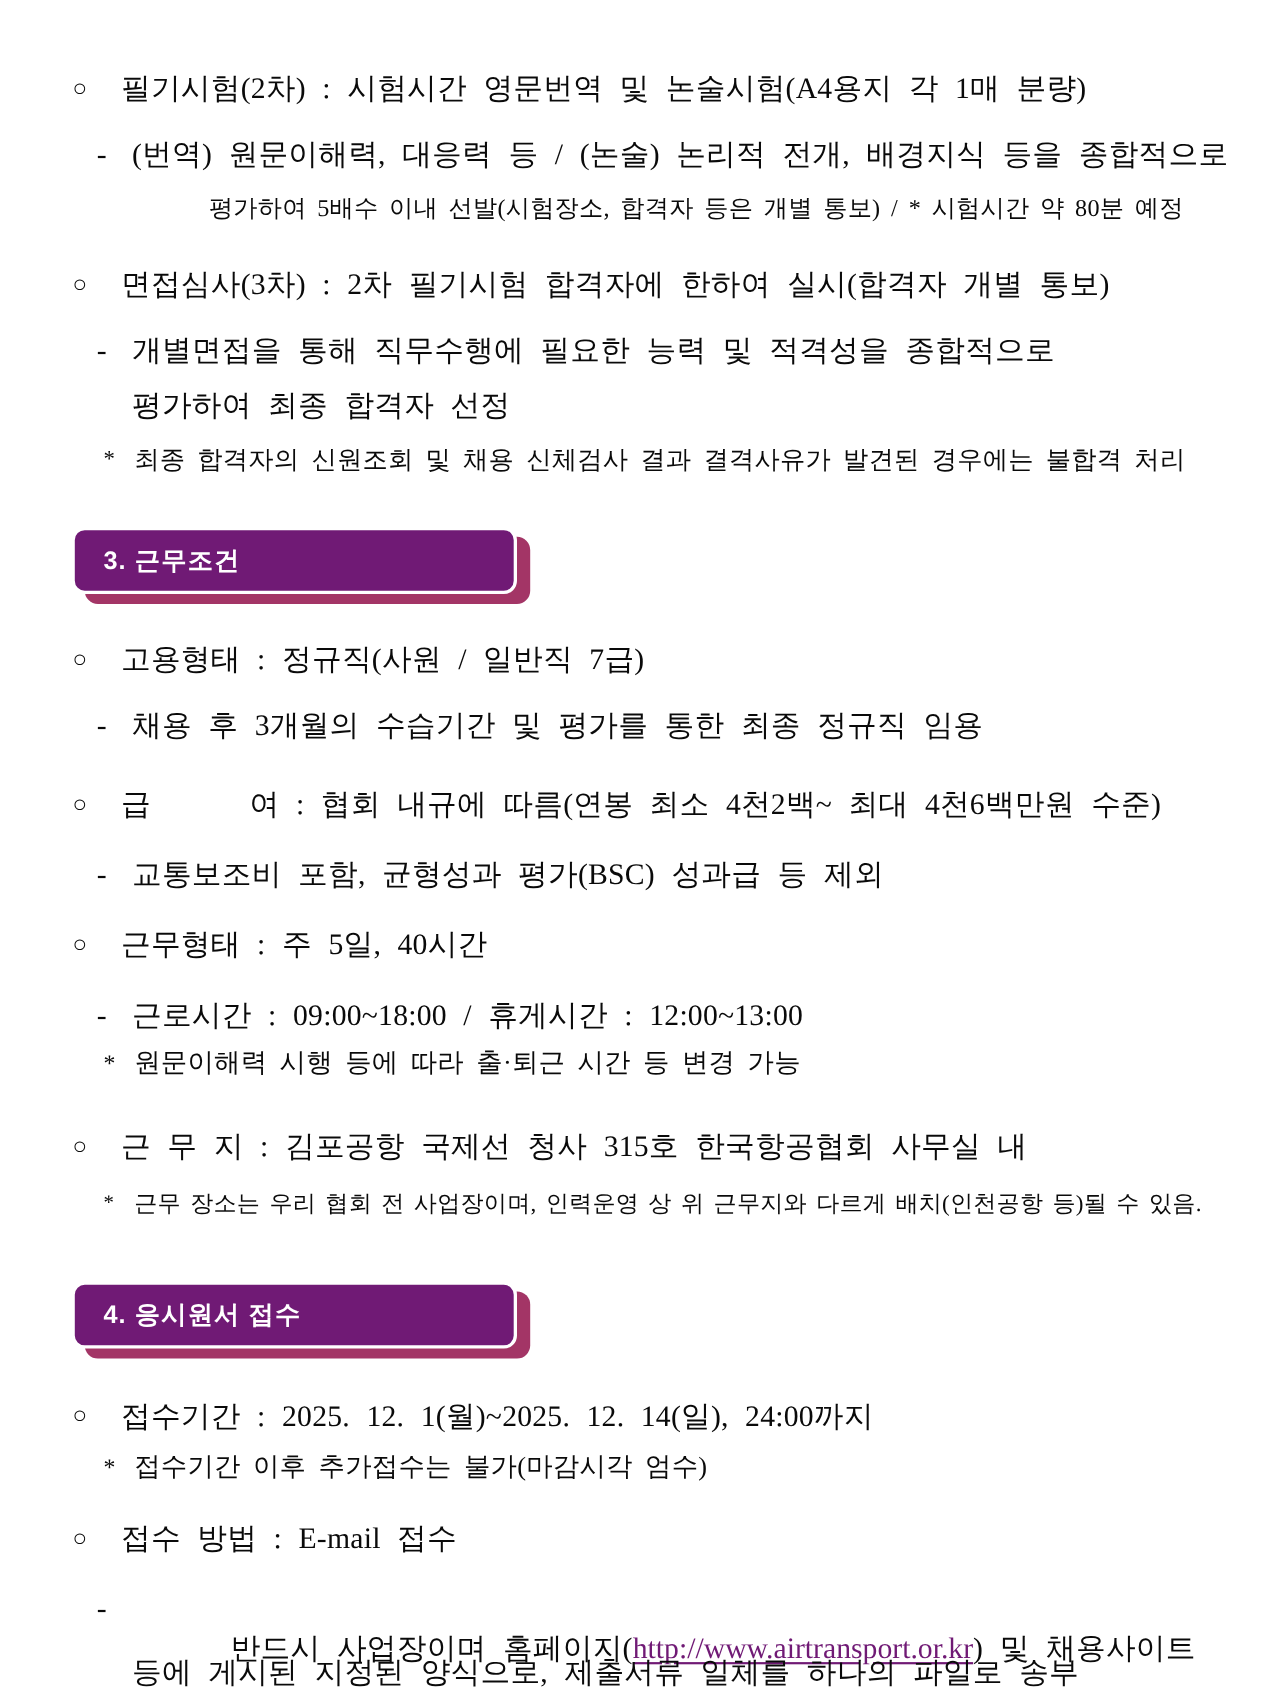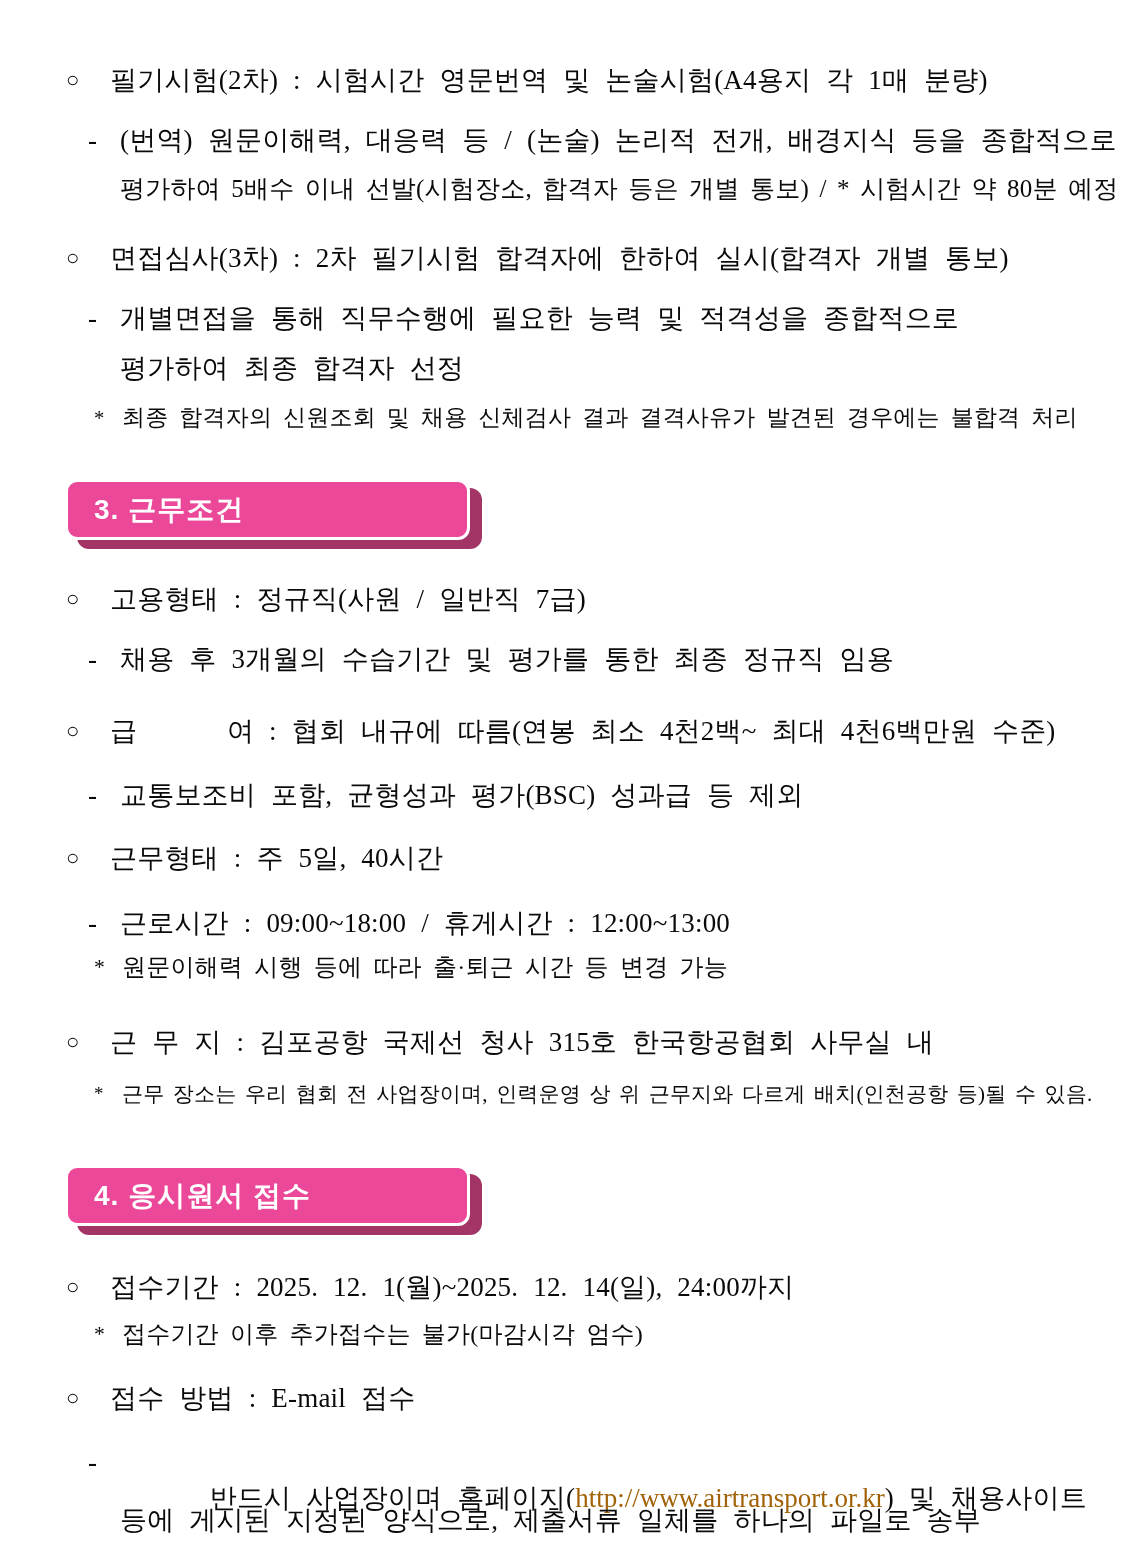--- a/index.html
+++ b/index.html
@@ -25,45 +25,46 @@
   .line .txt { white-space: pre; }
   
   .b-circle { padding-left: 66px; }
   .b-circle .bul { width: 44px; flex: 0 0 44px; font-size: 22px; }
   .b-dash   { padding-left: 88px; }
   .b-dash .bul { width: 32px; flex: 0 0 32px; }
   .b-star   { padding-left: 94px; }
   .b-star .bul { width: 28px; flex: 0 0 28px; font-size: 0.9em; }
   .b-none   { padding-left: 120px; }
   
-  .sz-25 { font-size: 25px; word-spacing: 4px; }
+  .sz-25 { font-size: 22px; word-spacing: 4px; justify-content: center; }
   .sz-24 { font-size: 24px; line-height: 30px; height: 30px; word-spacing: 5px; }
   .sz-23 { font-size: 23px; line-height: 30px; height: 30px; word-spacing: 5px; }
   .sz-21 { font-size: 21px; line-height: 30px; height: 30px; word-spacing: 3px; }
   
   .section-box {
     box-sizing: border-box;
     margin-left: 65px;
     width: 405px;
     height: 61px;
-    background: #ec4899;
+    background: #701a75;
     border: 3px solid #ffffff;
     border-radius: 12px;
     box-shadow: 12px 9px 0 0 #A33566;
     display: flex;
     align-items: center;
     padding-left: 26px;
     font-family: "Liberation Sans", "DejaVu Sans", sans-serif;
     font-weight: bold;
-    font-size: 28px;
+    font-size: 23px;
     color: #ffffff;
     letter-spacing: 1px;
   }
   .link {
-    color: #a16207;
+    color: #701a75;
+    text-decoration: underline;
     text-underline-offset: 4px;
     word-spacing: 0;
     letter-spacing: 0;
   }
 </style>
 </head>
 <body>
 
 <div id="page">
 

